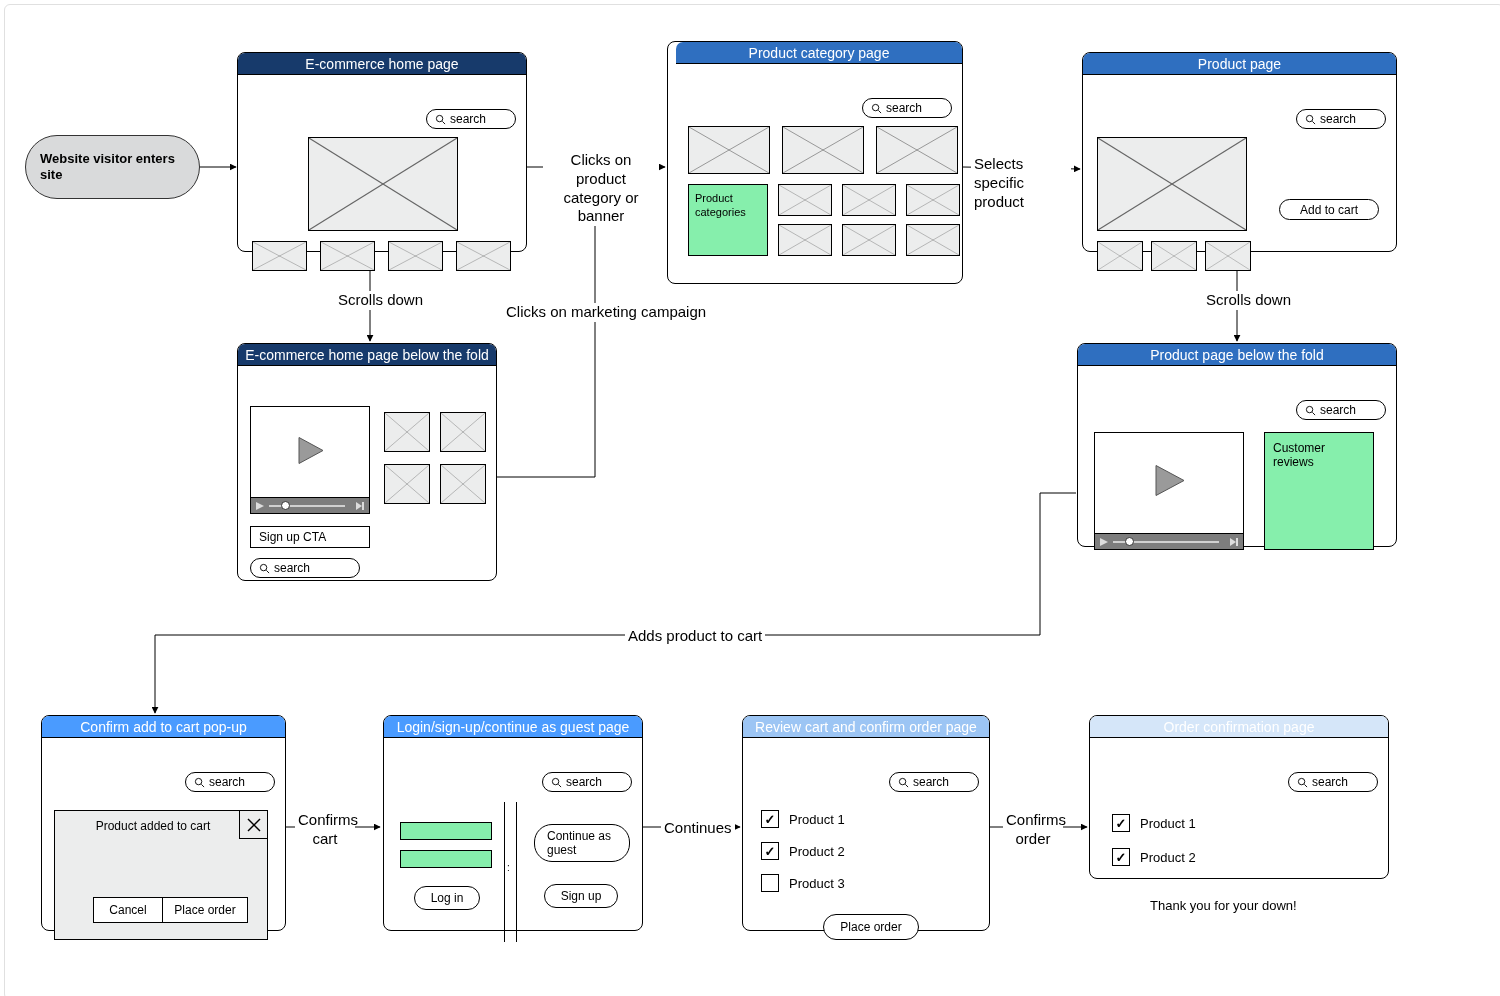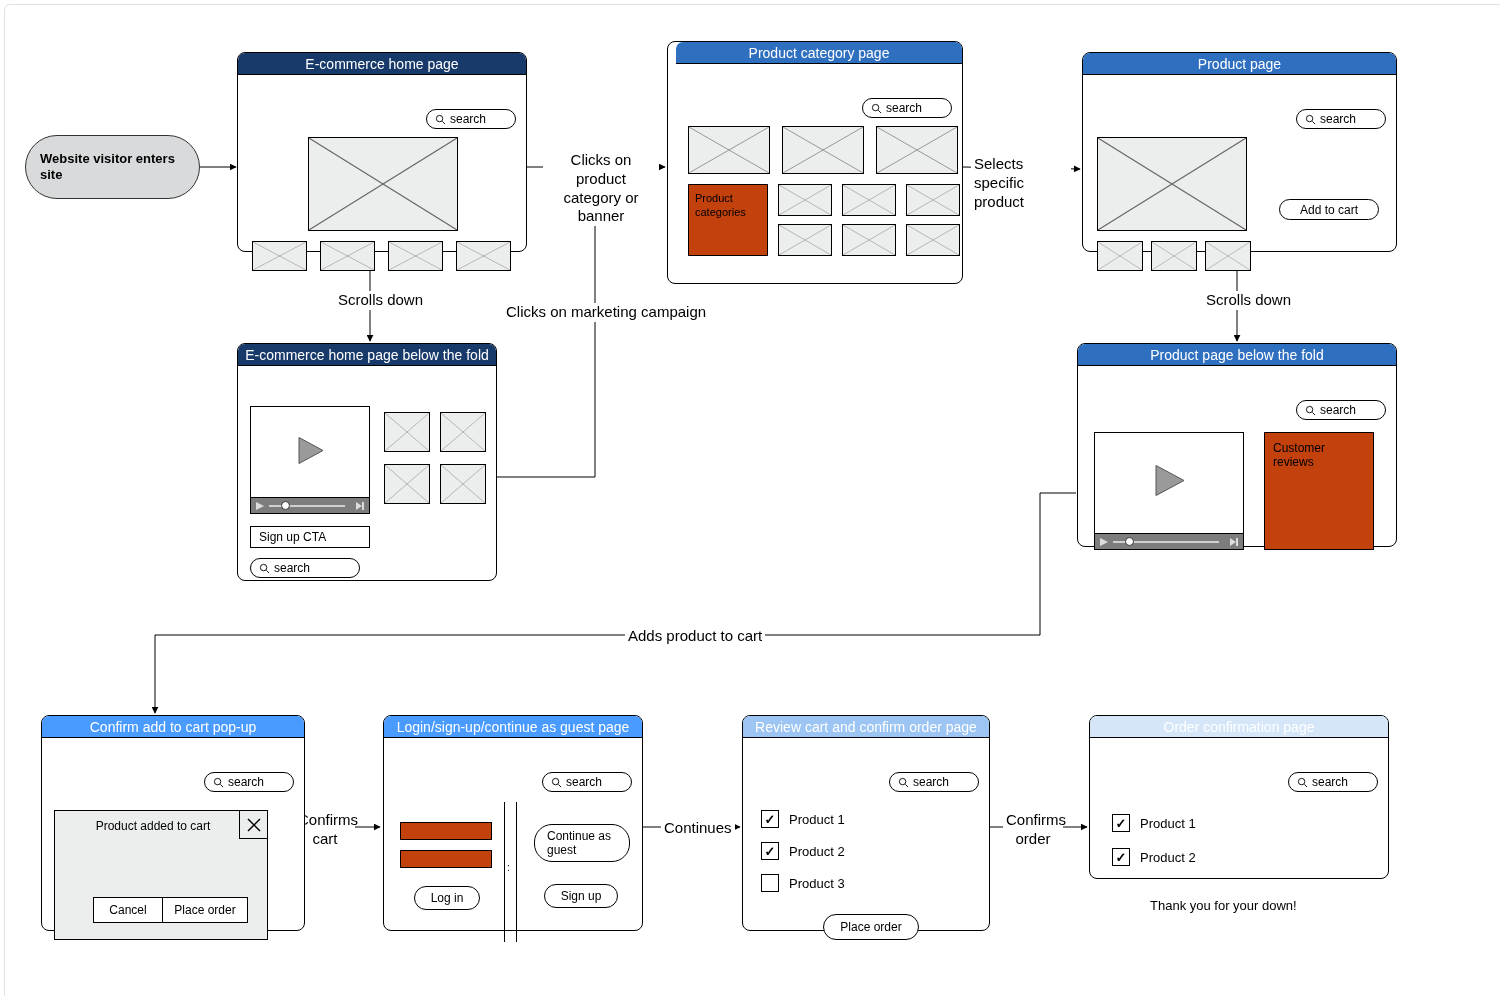--- a/index.html
+++ b/index.html
@@ -123,21 +123,21 @@
     background: #fff;
     height: 26px;
     display: flex;
     align-items: center;
     justify-content: center;
     font-size: 12px;
   }
   .textbox {
     position:absolute;
     border:1px solid #000;
-    background:#c2410c;
+    background:#86efac;
   }
   .label-abs { position:absolute; font-size:12px; }
 
   
   .video {
     position:absolute;
     border:1px solid #000;
     background:#fff;
   }
   .video .play {
@@ -494,21 +494,21 @@
         <svg width="12" height="12" style="position:absolute;right:3px;top:2px;">
               <polygon points="2,2 8,6 2,10" fill="#ddd"></polygon>
               <rect x="8" y="2" width="2" height="8" fill="#ddd"></rect>
             </svg>
       </div>
     </div>
     <div class="textbox" style="left:186px; top:38px; width:110px; height:118px; padding:8px;"><span>Customer reviews</span></div>
   </div>
 </div>
 
-<div class="wf" style="left:36px; top:710px; width:264px; height:216px;">
+<div class="wf" style="left:36px; top:710px; width:245px; height:216px;">
   <div class="titlebar title-bright">Confirm add to cart pop-up</div>
   <div class="body" style="height:194px;">
     <div class="search-pill">
       <span class="mag">
             <svg viewBox="0 0 12 12">
               <circle cx="5" cy="5" r="3.5" stroke="#000" fill="none"></circle>
               <line x1="8" y1="8" x2="11" y2="11" stroke="#000"></line>
             </svg>
           </span>
       <span>search</span>

